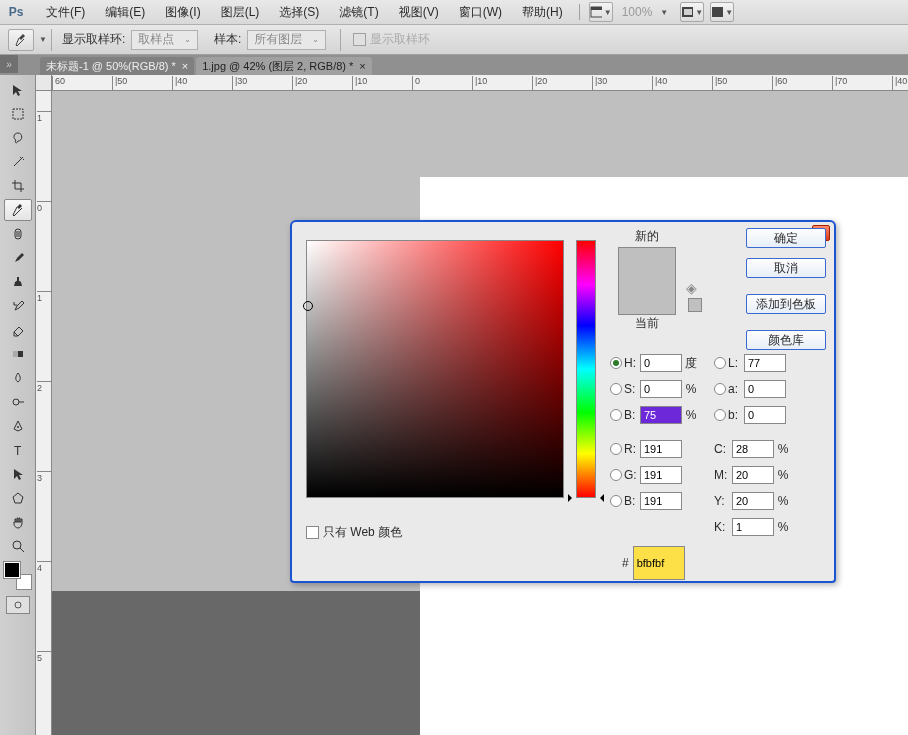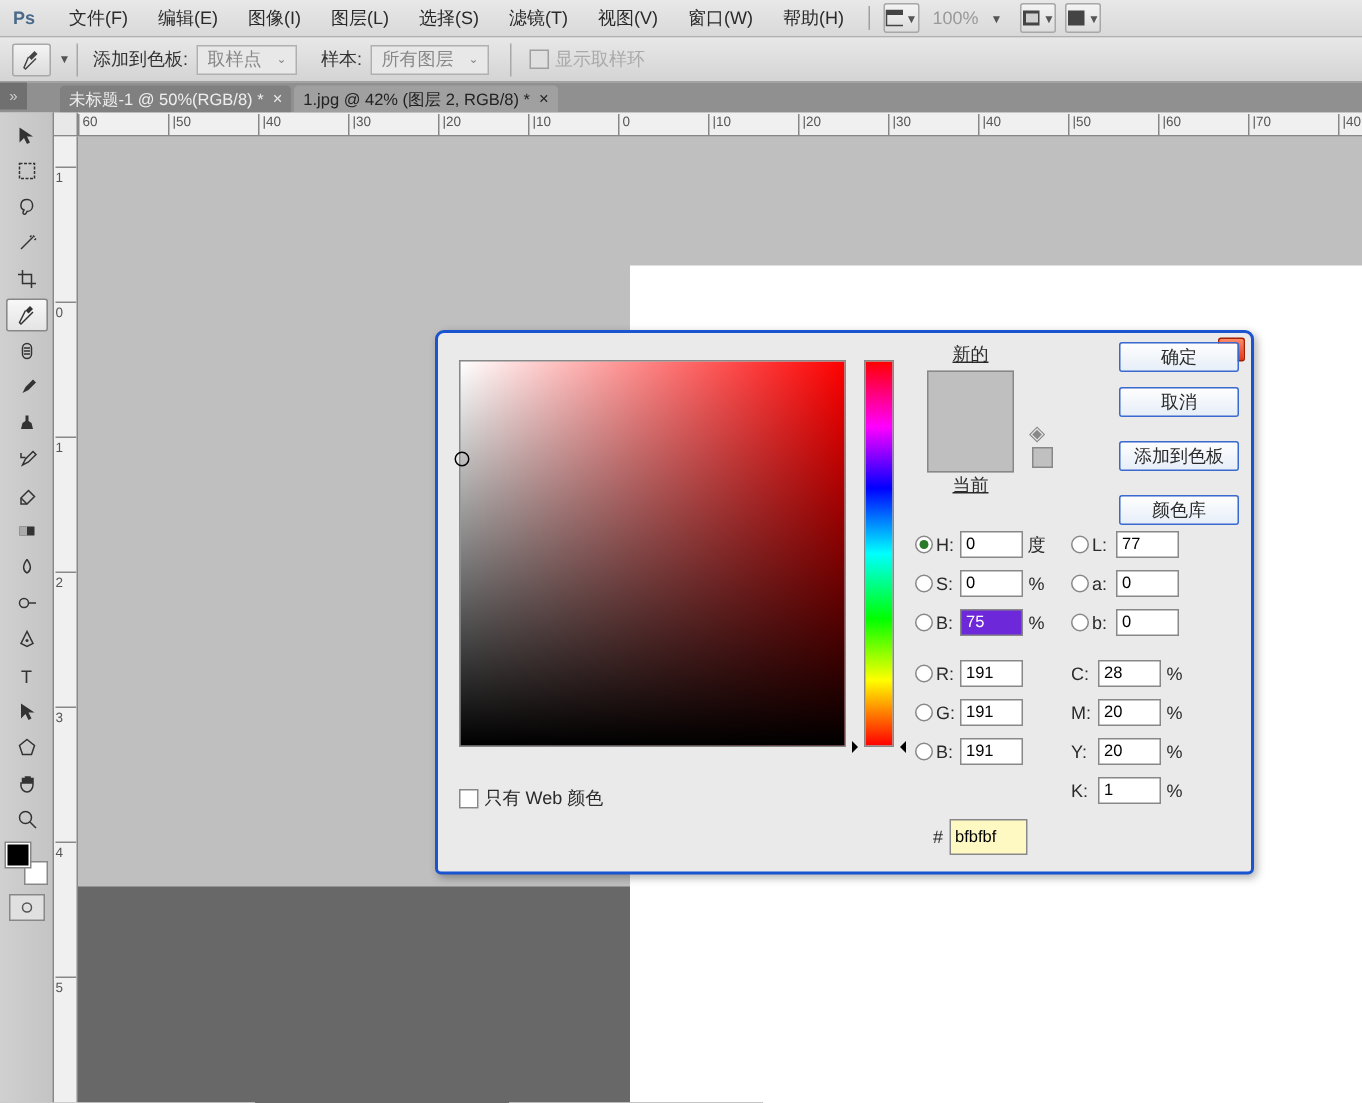--- a/index.html
+++ b/index.html
@@ -58,42 +58,42 @@
 .dialog-close { position: absolute; right: 4px; top: 3px; width: 18px; height: 16px; background: linear-gradient(#ff8a6a,#e03a1a); border: 1px solid #a02000; border-radius: 2px; display: flex; align-items: center; justify-content: center; color: #fff; cursor: pointer; font-size: 11px; font-weight: bold; }
 .dialog-body { position: relative; height: calc(100% - 22px); padding: 12px; }
 .sat-box { position: absolute; left: 14px; top: 18px; width: 258px; height: 258px; border: 1px solid #888; background: linear-gradient(to right, #fff, #ff0000); }
 .sat-box::after { content: ""; position: absolute; inset: 0; background: linear-gradient(to bottom, rgba(0,0,0,0), #000); }
 .sat-cursor { position: absolute; left: -4px; top: 60px; width: 10px; height: 10px; border: 1px solid #000; border-radius: 50%; background: transparent; }
 .hue-strip { position: absolute; left: 284px; top: 18px; width: 20px; height: 258px; border: 1px solid #888; background: linear-gradient(to bottom, #ff0000 0%, #ff00ff 17%, #0000ff 33%, #00ffff 50%, #00ff00 67%, #ffff00 83%, #ff0000 100%); cursor: pointer; }
 .hue-ptr { position: absolute; left: 278px; top: 272px; width: 8px; height: 8px; }
 .hue-ptr::before { content: ""; position: absolute; left: -2px; border: 4px solid transparent; border-left-color: #000; }
 .hue-ptr::after { content: ""; position: absolute; left: 26px; border: 4px solid transparent; border-right-color: #000; }
 .swatch-col { position: absolute; left: 320px; top: 6px; width: 70px; text-align: center; }
-.swatch-label { font-size: 12px; margin-bottom: 2px; text-decoration: underline; }
+.swatch-label { font-size: 12px; margin-bottom: 2px; }
 .swatch-box { width: 58px; height: 68px; border: 1px solid #888; margin: 0 auto; background: #bfbfbf; display: flex; flex-direction: column; }
 .swatch-half { flex: 1; }
 .cube-icon { font-size: 14px; color: #888; position: absolute; left: 394px; top: 58px; }
 .tiny-swatch { width: 14px; height: 14px; border: 1px solid #888; background: #c0c0c0; position: absolute; left: 396px; top: 76px; }
 .btn-col { position: absolute; right: 8px; top: 6px; display: flex; flex-direction: column; gap: 10px; }
 .ps-btn { width: 80px; height: 20px; border: 1px solid #3a6ad0; background: linear-gradient(#fefefe,#e6eef8); border-radius: 2px; cursor: pointer; font-size: 12px; display: flex; align-items: center; justify-content: center; }
 .ps-btn.sep-above { margin-top: 6px; }
 .web-only { position: absolute; left: 14px; top: 302px; display: flex; align-items: center; }
 .chk { width: 13px; height: 13px; border: 1px solid #888; background: #fff; margin-right: 4px; }
 
 
 .fields { position: absolute; left: 318px; top: 128px; font-size: 12px; }
 .field-row { display: flex; align-items: center; height: 26px; }
 .radio { width: 12px; height: 12px; border: 1px solid #888; border-radius: 50%; margin-right: 2px; display: flex; align-items: center; justify-content: center; cursor: pointer; background: #fff; }
 .radio.on::after { content: ""; width: 6px; height: 6px; background: #2a7a2a; border-radius: 50%; }
 .flbl { width: 16px; text-align: left; }
 .txtin { width: 42px; height: 18px; border: 1px solid #888; background: #fff; padding: 0 3px; font-size: 11px; text-align: left; }
 .txtin.selected { background: #6d28d9; color: #fff; }
 .unit { width: 18px; text-align: center; margin-right: 14px; }
 .hex-row { display: flex; align-items: center; margin-top: 6px; margin-left: 12px; }
-.hex-in { width: 52px; height: 24px; border: 1px solid #888; background: #fef9c3; padding: 0 3px; font-size: 11px; }
+.hex-in { width: 52px; height: 34px; border: 1px solid #888; background: #fde047; padding: 0 3px; font-size: 11px; }
 
 svg { pointer-events: none; }
 </style>
 </head>
 <body>
 
 <div class="menu-bar">
   <div class="ps-logo">Ps</div>
   <div class="menu-item">文件(F)</div>
   <div class="menu-item">编辑(E)</div>
@@ -131,21 +131,21 @@
 
 <div class="options-bar">
   <div class="eyedrop-icon">
     <svg width="16" height="16">
         <path d="M12 4 L8 8 L6 6 L10 2 Z" fill="#444"></path>
         <path d="M6 6 L3 13 L4 14 L11 7" fill="none" stroke="#444"></path>
       </svg>
   </div>
   <span class="menu-arrow">▼</span>
   <div class="opt-divider"></div>
-  <span class="opt-label">添加到色板:</span>
+  <span class="opt-label">显示取样环:</span>
   <div class="opt-select">
     <span>取样点</span>
       <span class="opt-chev">⌄</span>
   </div>
   <span class="opt-label">样本:</span>
   <div class="opt-select">
     <span>所有图层</span>
       <span class="opt-chev">⌄</span>
   </div>
   <div class="opt-divider"></div>

